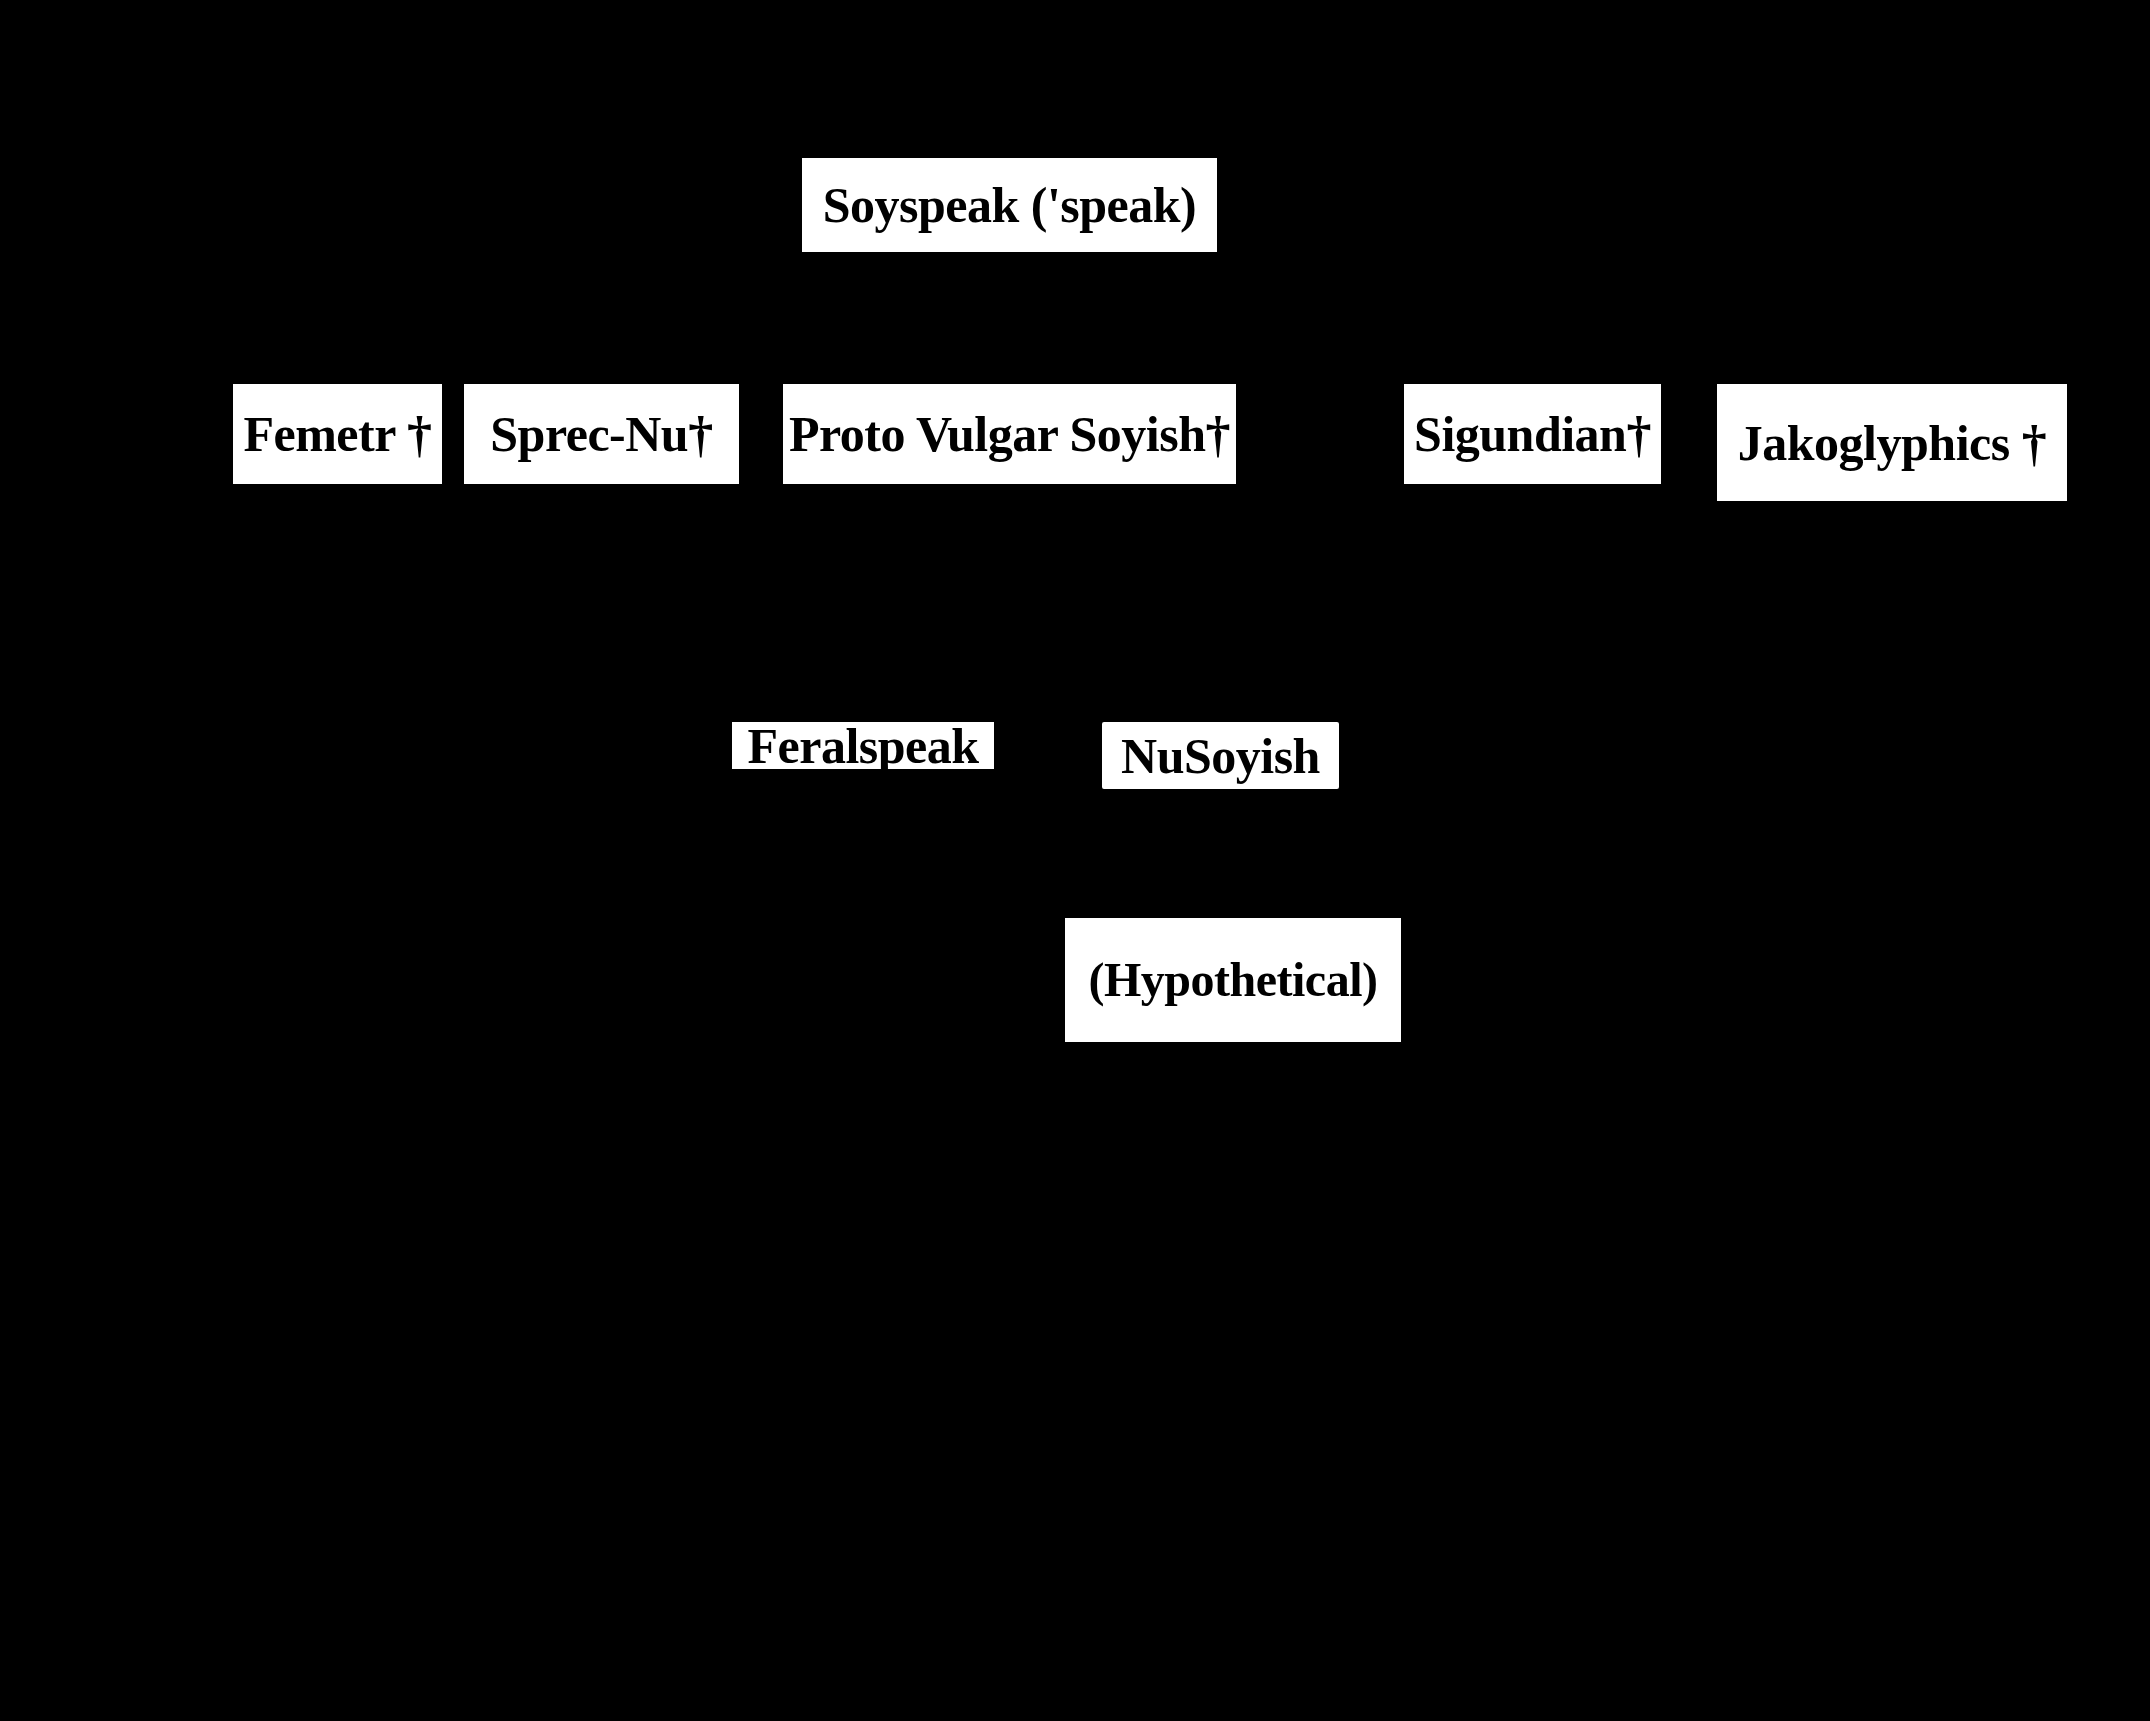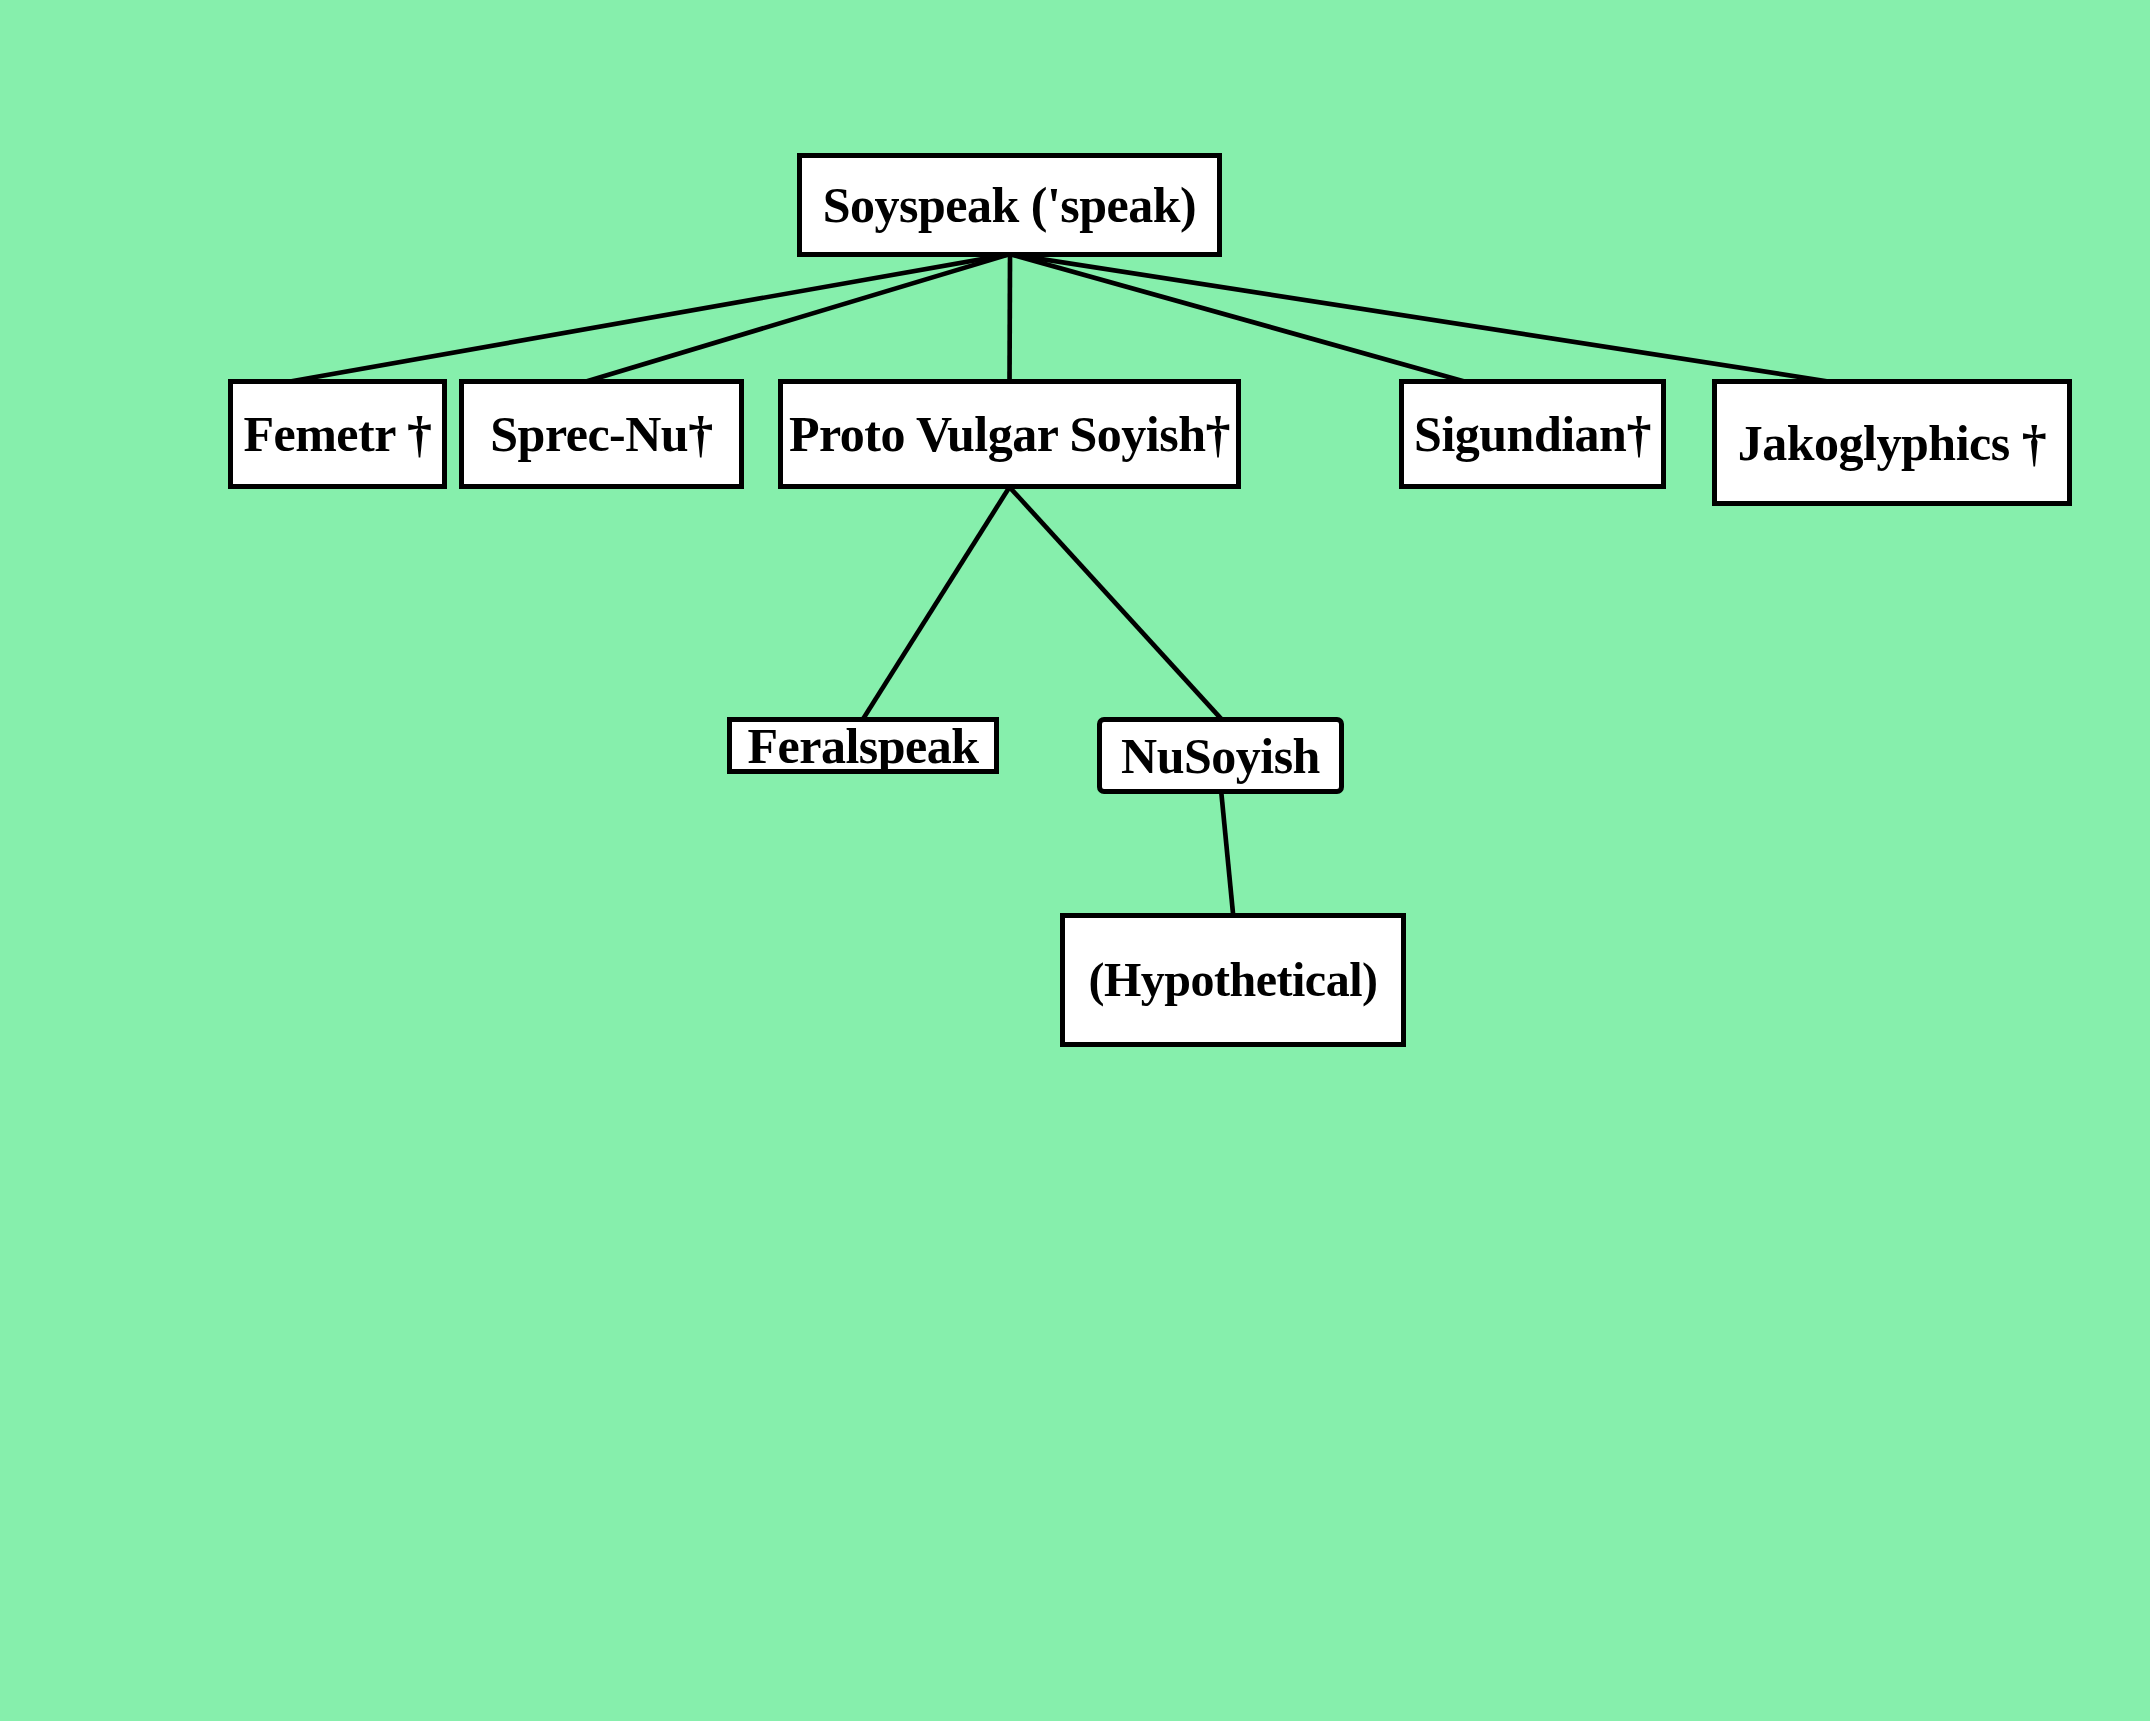--- a/index.html
+++ b/index.html
@@ -4,21 +4,21 @@
 <style>
   html, body {
     margin: 0;
     padding: 0;
     background: #ffffff;
   }
   #canvas {
     position: relative;
     width: 2151px;
     height: 1721px;
-    background: #86efac;
+    background: #000000;
     overflow: hidden;
     font-family: "Liberation Serif", "DejaVu Serif", serif;
   }
   #edges {
     position: absolute;
     left: 0;
     top: 0;
     width: 2151px;
     height: 1721px;
     pointer-events: none;

